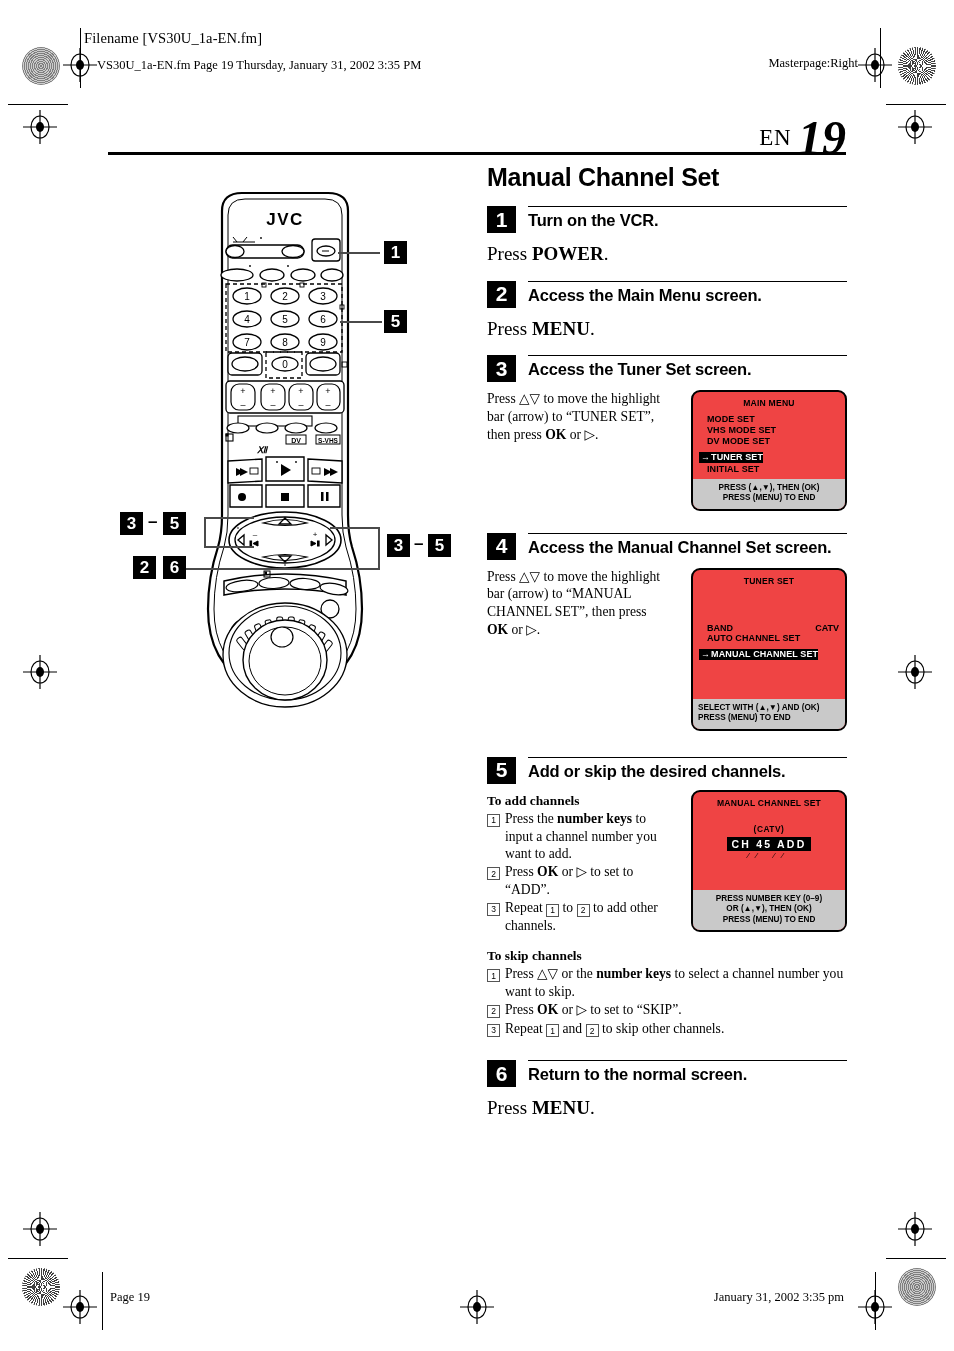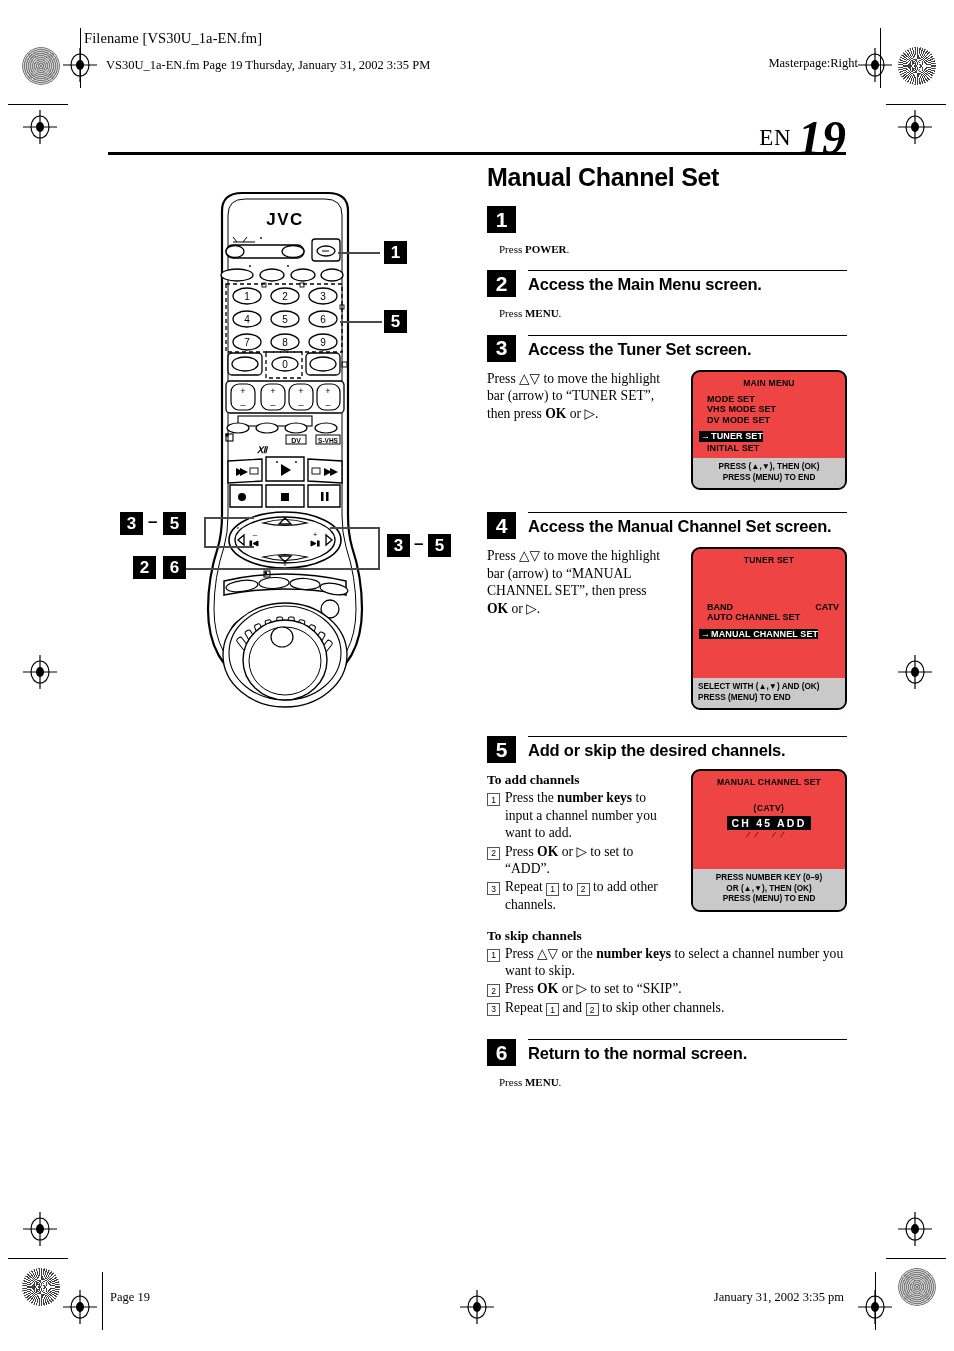--- a/index.html
+++ b/index.html
@@ -40,21 +40,21 @@
   .filename-label {
     position: absolute;
     left: 84px; top: 30px;
     font-size: 14.5px;
     font-family: "Liberation Serif", serif;
     letter-spacing: .1px;
     white-space: nowrap;
   }
   .fm-line {
     position: absolute;
-    left: 106px; top: 58px;
+    left: 97px; top: 58px;
     font-size: 12.5px;
     font-family: "Liberation Serif", serif;
     white-space: nowrap;
   }
   .masterpage {
     position: absolute;
     right: 96px; top: 56px;
     font-size: 12.5px;
     font-family: "Liberation Serif", serif;
     white-space: nowrap;
@@ -144,23 +144,23 @@
     padding-top: 4px;
   }
   .step-title {
     font-family: "Liberation Sans", sans-serif;
     font-weight: bold;
     font-size: 16.5px;
     letter-spacing: -.2px;
     white-space: nowrap;
   }
   .step-body {
-    font-size: 11px;
+    font-size: 19px;
     line-height: 1.3;
-    margin: 9px 0 0 12px;
+    margin: 9px 0 0 0;
   }
   .b { font-weight: bold; }
 
   .row {
     display: flex;
     gap: 20px;
     align-items: flex-start;
     margin-top: 8px;
   }
   .row-text {
@@ -624,20 +624,23 @@
 <div class="lead lead-h" style="left:186px; top:568px; width:70px;"></div>
 <div class="callout" style="left:133px; top:556px;">2</div>
 <div class="callout" style="left:163px; top:556px;">6</div>
 
 <div class="content">
 
   <h1 class="doc-title">Manual Channel Set</h1>
 
   <div class="step">
     <div class="step-num">1</div>
+    <div class="step-head">
+      <div class="step-title">Turn on the VCR.</div>
+    </div>
   </div>
   <p class="step-body"><span>Press </span><span class="b">POWER</span><span>.</span></p>
 
   <div class="step">
     <div class="step-num">2</div>
     <div class="step-head">
       <div class="step-title">Access the Main Menu screen.</div>
     </div>
   </div>
   <p class="step-body"><span>Press </span><span class="b">MENU</span><span>.</span></p>

